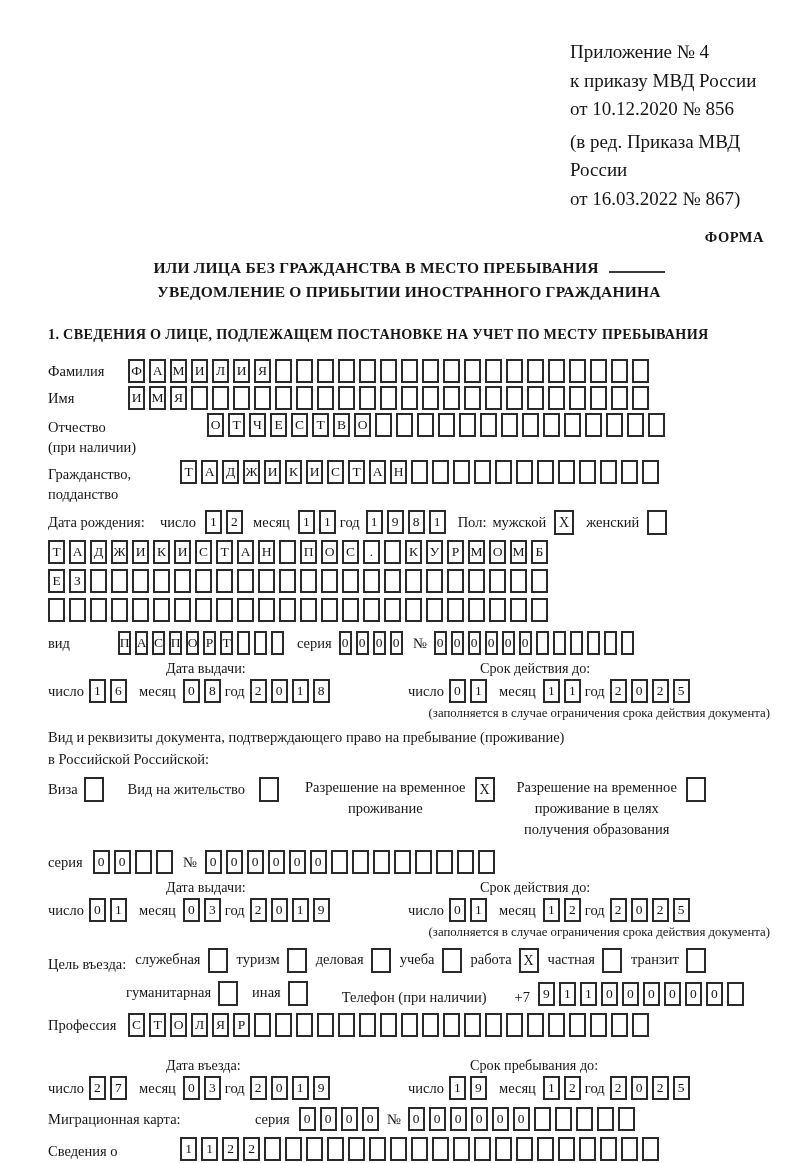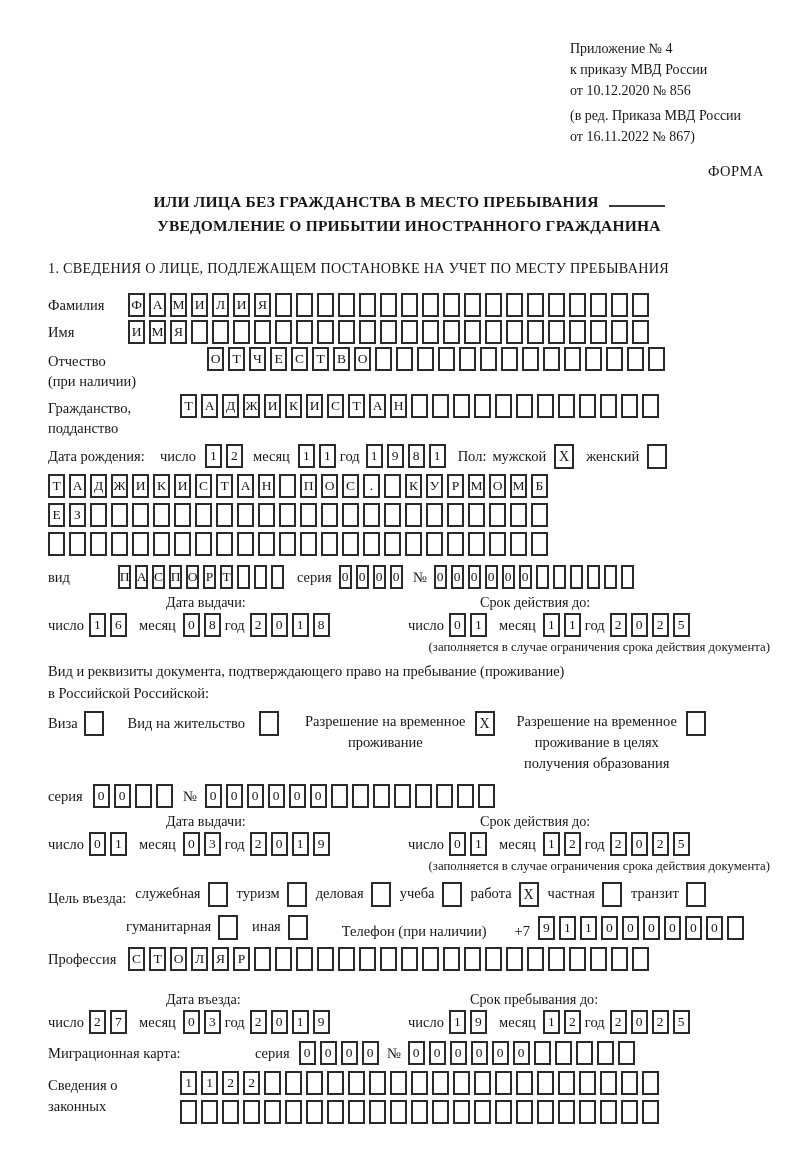--- a/index.html
+++ b/index.html
@@ -1,26 +1,26 @@
 <!DOCTYPE html>
 <html><head>
 <meta charset="utf-8">
 <style>
   *{box-sizing:border-box;margin:0;padding:0}
   html,body{background:#fff}
   .page{width:800px;height:1163px;background:#fff;color:#161616;
     font-family:"Liberation Serif","DejaVu Serif",serif;font-size:14.5px;
     padding:38px 30px 0 48px;overflow:hidden;position:relative}
   .hdr{display:flex;justify-content:flex-end}
-  .hdr-block{width:200px;font-size:14px;line-height:1.5}
+  .hdr-block{width:200px;font-size:19px;line-height:1.5}
   .hdr-block .rev{margin-top:4px}
-  .form-label{text-align:right;font-weight:normal;margin-top:16px;padding-right:6px;letter-spacing:.5px}
+  .form-label{text-align:right;font-weight:bold;margin-top:16px;padding-right:6px;letter-spacing:.5px}
   .title{text-align:center;font-weight:bold;font-size:15.5px;margin-top:10px;line-height:1.55;letter-spacing:.2px}
   .blank-line{display:inline-block;width:56px;border-bottom:2px solid #3a3a3a;height:.9em;margin-left:10px}
-  .sec-head{font-weight:normal;font-size:14.2px;margin-top:22px;letter-spacing:.3px}
+  .sec-head{font-weight:bold;font-size:14.2px;margin-top:22px;letter-spacing:.3px}
   .frow{display:flex;align-items:flex-start;margin-top:3px}
   .flabel{flex:none;padding-top:4px}
   .flabel-multi{flex:none;line-height:20px;padding-top:4px}
   .cells{display:flex;flex:none}
   .cell{width:17px;height:24px;border:2px solid #2a2a2a;margin-right:4px;flex:none;
     display:flex;align-items:center;justify-content:center;font-size:13.5px}
   .sm .cell{width:13px}
   .cbx{width:20px;height:25px;border:2px solid #2a2a2a;flex:none;display:inline-flex;
     align-items:center;justify-content:center;font-size:14px}
   .cellcol .cells{margin-bottom:5px}
@@ -46,21 +46,21 @@
 <body>
 
 <div class="page">
 
   <div class="hdr">
     <div class="hdr-block">
       <div>Приложение № 4</div>
       <div>к приказу МВД России</div>
       <div>от 10.12.2020 № 856</div>
       <div class="rev">(в ред. Приказа МВД России</div>
-      <div>от 16.11.2022 № 867)</div>
+      <div>от 16.03.2022 № 867)</div>
     </div>
   </div>
 
   <div class="form-label">ФОРМА</div>
 
   <div class="title">
     <div><span>ИЛИ ЛИЦА БЕЗ ГРАЖДАНСТВА В МЕСТО ПРЕБЫВАНИЯ</span><span class="blank-line"></span></div>
     <div>УВЕДОМЛЕНИЕ О ПРИБЫТИИ ИНОСТРАННОГО ГРАЖДАНИНА</div>
   </div>
 

